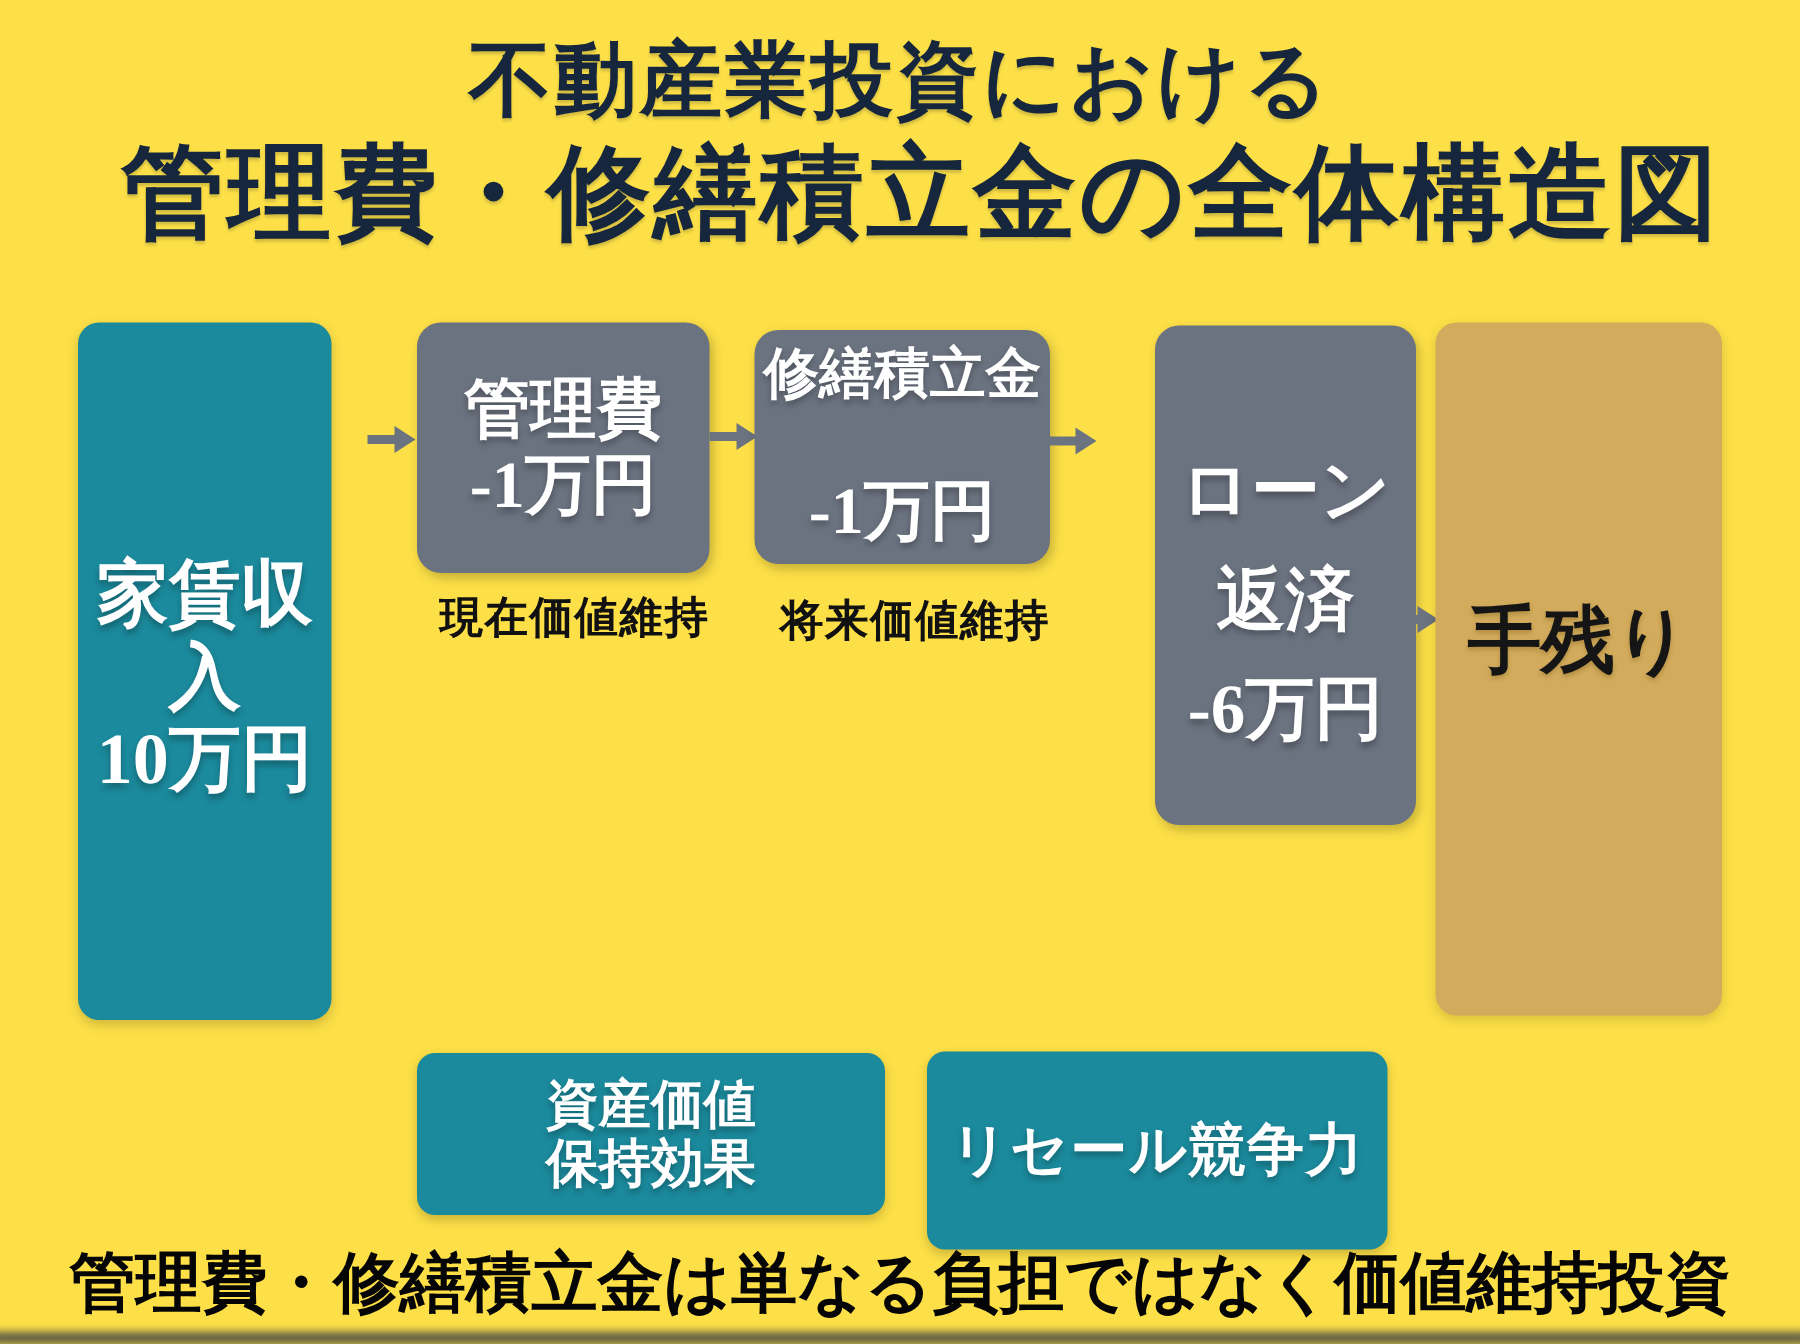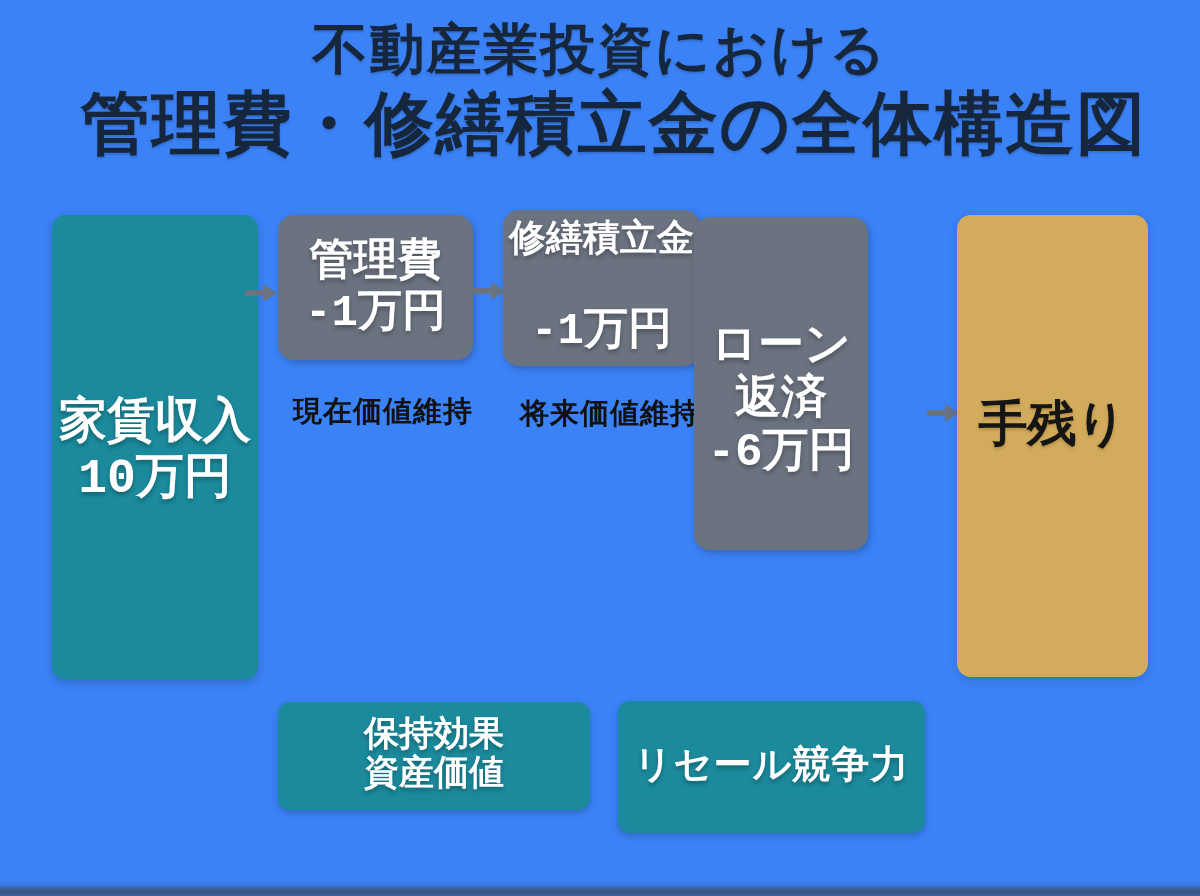--- a/index.html
+++ b/index.html
@@ -6,23 +6,23 @@
     --teal:#1B8A9C;
     --gray:#6B7380;
     --gold:#D2AB5C;
     --navy:#16263C;
     --ink:#111111;
   }
   html,body{margin:0;padding:0;background:#ffffff;}
   .canvas{
     position:relative;
     width:1200px;height:896px;
-    background:#3b82f6;
+    background:#fde047;
     overflow:hidden;
-    font-family:Liberation Mono, monospace;
+    font-family:Liberation Serif, serif;
   }
   
   .title{
     position:absolute;left:0;top:26px;width:1200px;
     text-align:center;color:var(--navy);
     font-weight:900;line-height:1.0;
     text-shadow:0 2px 2px rgba(10,20,40,0.18);
   }
   .title .l1{font-size:55px;letter-spacing:2px;display:block;}
   .title .l2{font-size:69px;letter-spacing:2px;display:block;margin-top:14px;padding-left:28px;}
@@ -30,26 +30,26 @@
   .box{
     position:absolute;display:flex;flex-direction:column;
     align-items:center;justify-content:center;
     text-align:center;color:#ffffff;font-weight:900;
     text-shadow:0 3px 4px rgba(0,0,0,0.28);
     line-height:1.15;
   }
   .box.teal{background:var(--teal);border-radius:14px;box-shadow:0 3px 8px rgba(0,0,0,0.18);}
   .box.gray{background:var(--gray);border-radius:16px;box-shadow:2px 3px 7px rgba(0,0,0,0.22);}
   .box.gold{background:var(--gold);border-radius:14px;box-shadow:0 3px 8px rgba(0,0,0,0.15);color:#151515;text-shadow:0 2px 3px rgba(120,90,20,0.35);}
-  .income-box{left:52px;top:215px;width:206px;height:457px;font-size:48px;padding-top:8px;}
-  .mgmt-box{left:278px;top:215px;width:195px;height:145px;font-size:44px;}
-  .repair-box{left:503px;top:210px;width:197px;height:156px;gap:44px;}
+  .income-box{left:52px;top:215px;width:169px;height:457px;font-size:48px;padding-top:8px;}
+  .mgmt-box{left:278px;top:215px;width:195px;height:167px;font-size:44px;}
+  .repair-box{left:503px;top:220px;width:197px;height:156px;gap:44px;}
   .repair-box .ln1{font-size:37px;}
   .repair-box .ln2{font-size:44px;}
-  .loan-box{left:694px;top:217px;width:174px;height:333px;font-size:46px;padding-top:34px;box-sizing:border-box;}
+  .loan-box{left:770px;top:217px;width:174px;height:333px;font-size:46px;padding-top:34px;box-sizing:border-box;gap:20px;}
   .net-box{left:957px;top:215px;width:191px;height:462px;font-size:49px;padding-top:68px;box-sizing:border-box;justify-content:flex-start;}
   .net-box .inner{margin-top:116px;}
   
   .caption{
     position:absolute;text-align:right;color:var(--ink);
     font-weight:900;font-size:29px;letter-spacing:1px;
   }
   .cap-current{left:278px;top:392px;width:195px;}
   .cap-future{left:503px;top:394px;width:197px;}
   
@@ -130,23 +130,24 @@
     <path d="M19 3 L33 12 L19 21 Z" fill="#6B7380"></path>
   </svg>
 
   <div class="box gold net-box">
     <div class="inner">
       <div>手残り</div>
     </div>
   </div>
 
   <div class="benefit asset-box">
+    <span>資産価値</span>
     <span>保持効果</span>
-    <span>資産価値</span>
   </div>
   <div class="benefit resale-box">
     <span>リセール競争力</span>
   </div>
 
+  <div class="footer-statement">管理費・修繕積立金は単なる負担ではなく価値維持投資</div>
 
   <div class="bottom-strip"></div>
 
 </div>
 
 </body></html>

